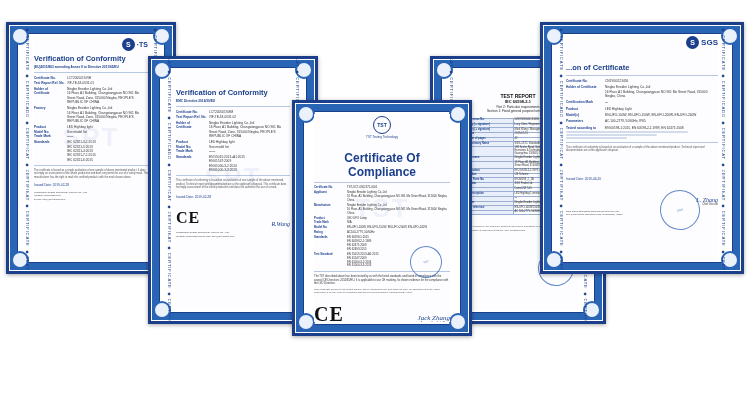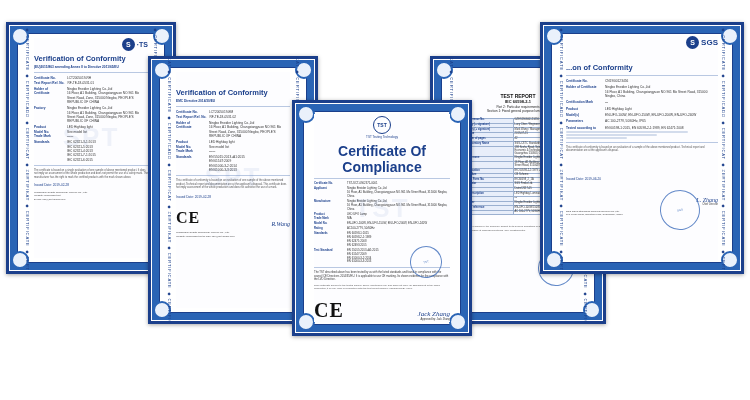--- a/index.html
+++ b/index.html
@@ -379,21 +379,21 @@
     <div class="sidestrip right">ZERTIFIKAT ◆ CERTIFICATE ◆ CERTIFICADO ◆ CERTIFICAT ◆ ZERTIFIKAT ◆ CERTIFICATE ◆ CERTIFICADO ◆</div>
 
     <div class="paper" style="left:26px;right:26px;top:14px;bottom:14px;">
       <div style="display:flex;justify-content:flex-end">
         <div class="sgs">
           <span class="mark">S</span>
           <span style="font-size:8px">SGS</span>
         </div>
       </div>
 
-      <div class="ttl" style="font-size:7.5px;margin-top:14px">...on of Conformity</div>
+      <div class="ttl" style="font-size:7.5px;margin-top:14px">...on of Certificate</div>
       <div class="hr"></div>
 
       <div class="tiny">
         <div class="kv">
             <span class="k" style="min-width:36px">Certificate No.</span>
             <span>CN19/00123456</span>
           </div>
         <div class="kv" style="margin-top:2px">
             <span class="k" style="min-width:36px">Holder of Certificate</span>
             <span style="white-space:pre-line">Ningbo Eneider Lighting Co.,Ltd
@@ -451,21 +451,21 @@
     <div class="corner c4"></div>
 
     <div class="paper" style="left:22px;right:22px;top:14px;bottom:14px;">
       <div class="wmark">TST</div>
 
       <div class="center" style="margin-top:2px">
         <div class="logo-circle" style="margin:0 auto">TST</div>
         <div class="tiny blue" style="font-size:3px;margin-top:1px">TST Testing Technology</div>
       </div>
 
-      <div class="ttl center" style="font-size:14px;margin-top:4px">Certificate Of Compliance</div>
+      <div class="ttl center" style="font-size:12px;margin-top:12px">Certificate Of Compliance</div>
       <div class="hr"></div>
 
       <div class="tiny" style="font-size:2.8px">
         <div class="kv">
             <span class="k" style="min-width:30px">Certificate No.</span>
             <span>TST-SCT-0902371-0001</span>
           </div>
         <div class="kv" style="margin-top:1.5px">
             <span class="k" style="min-width:30px">Applicant</span>
             <span style="white-space:pre-line">Ningbo Eneider Lighting Co.,Ltd

